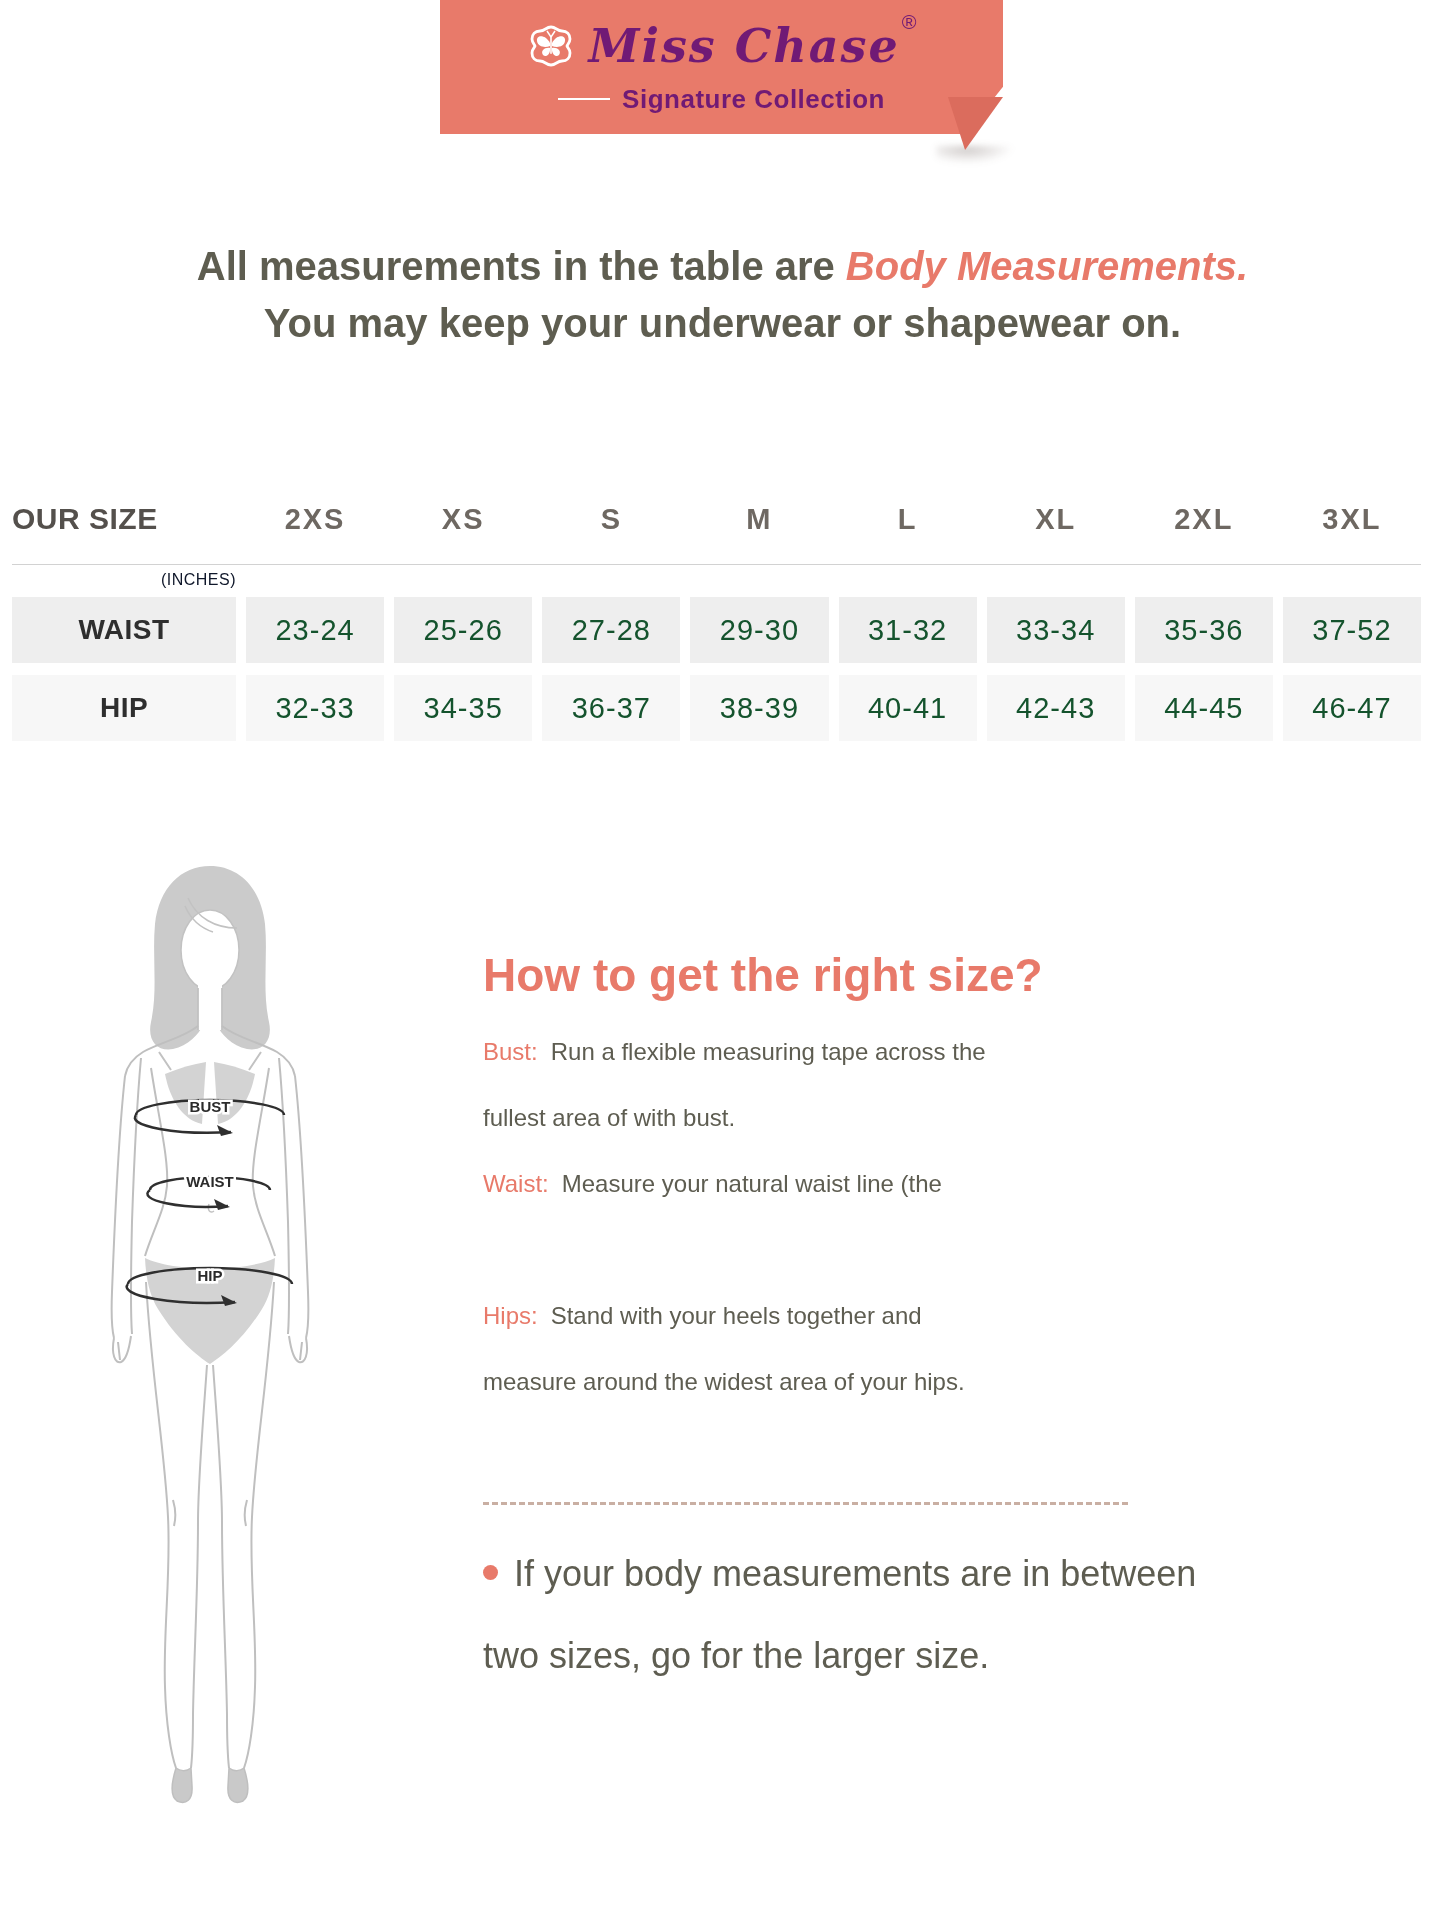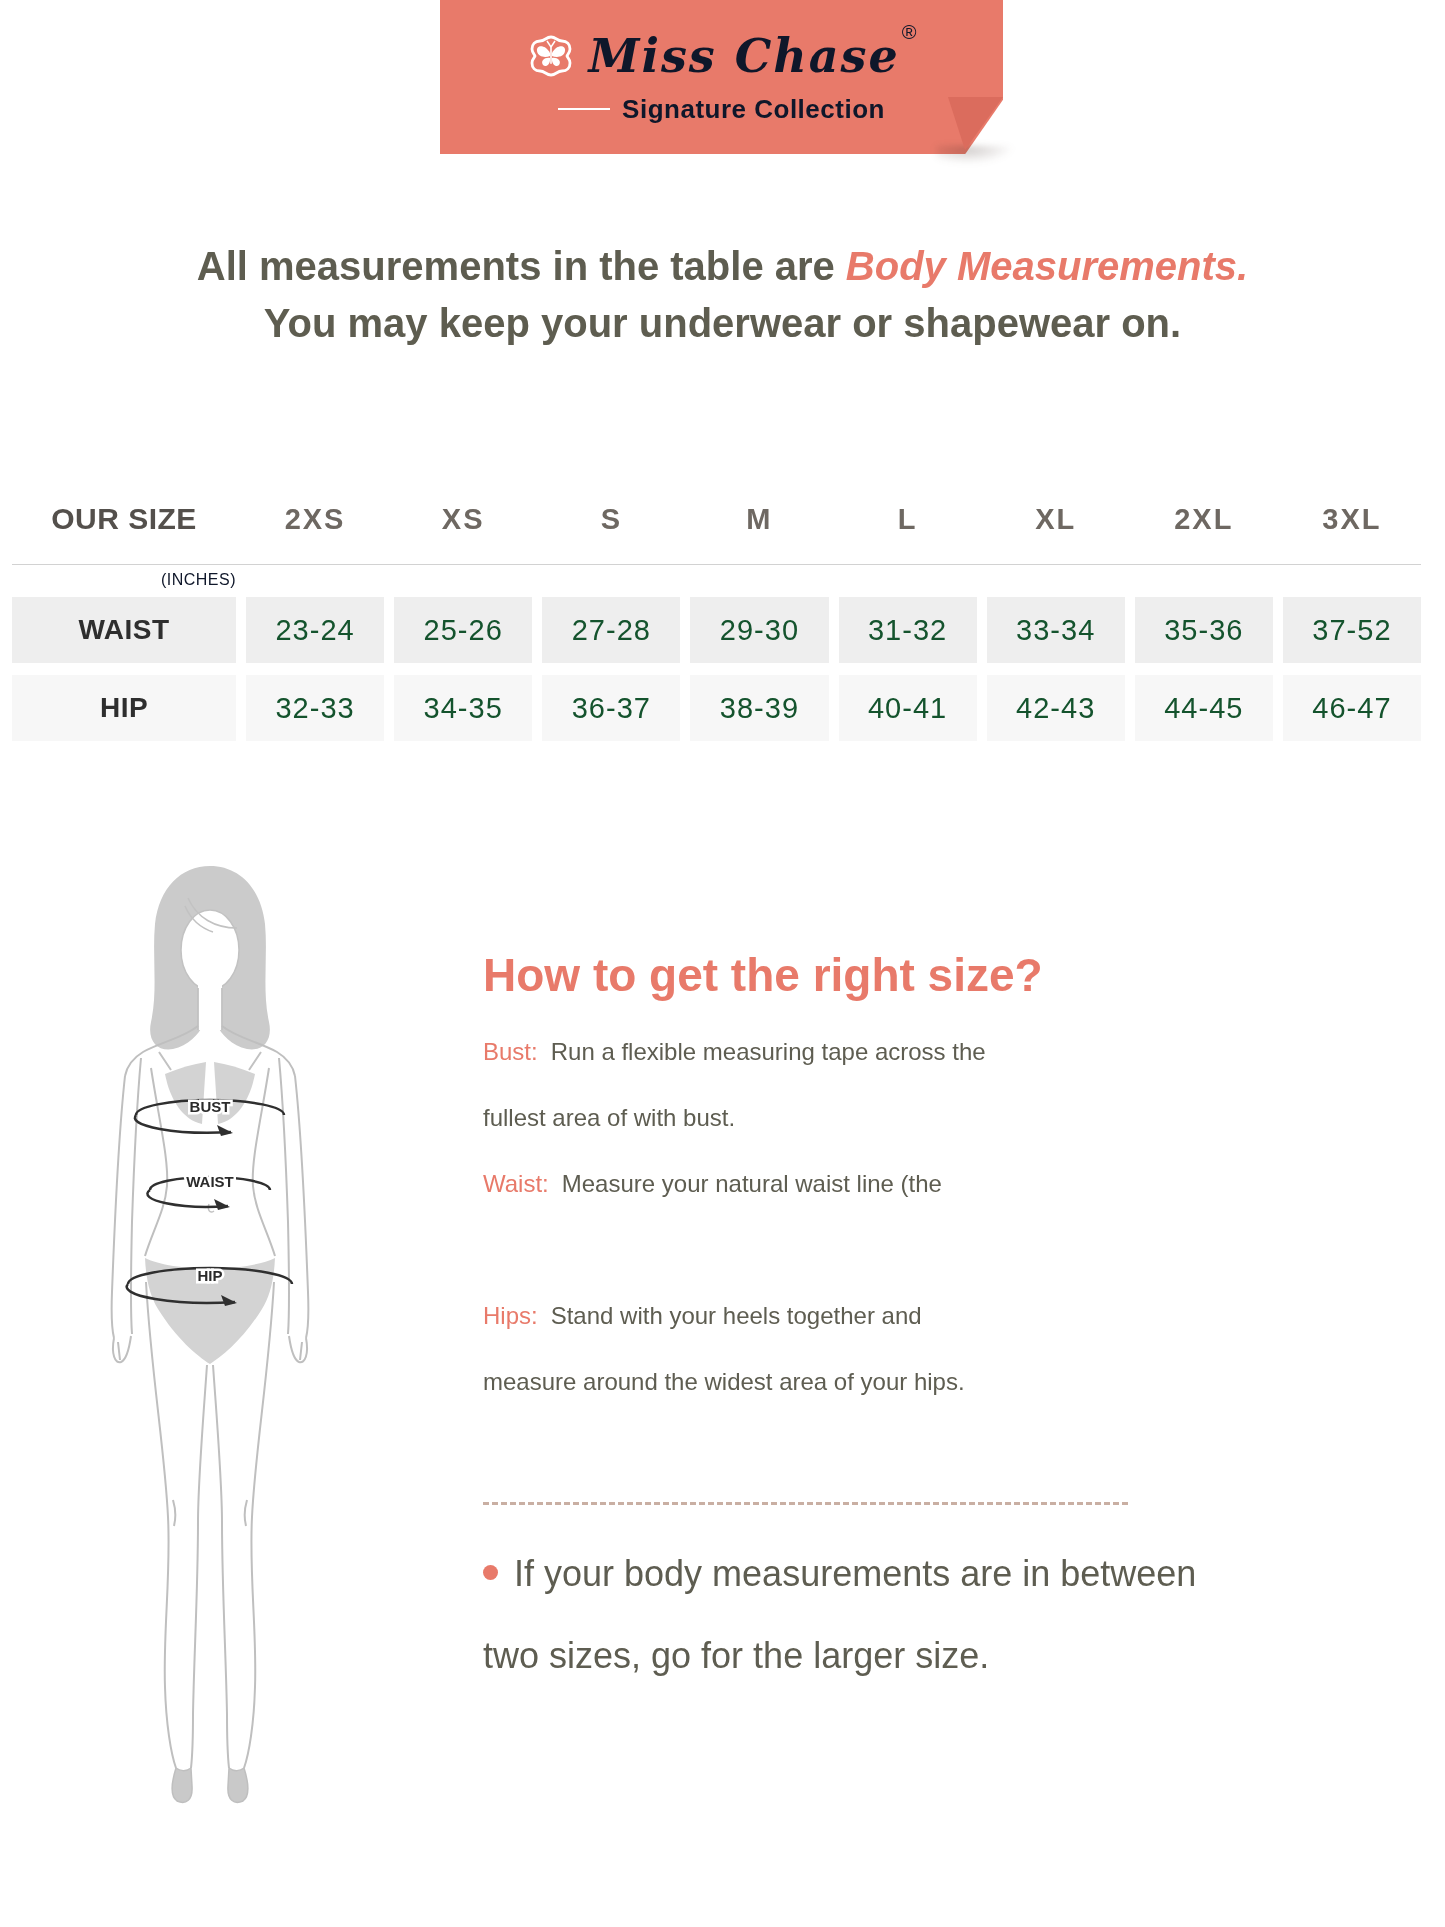--- a/index.html
+++ b/index.html
@@ -2,24 +2,24 @@
 <html><head>
 <meta charset="utf-8">
 <style>
   html,body{margin:0;padding:0;background:#ffffff;}
   .canvas{
     position:relative;width:1445px;height:1927px;background:#ffffff;overflow:hidden;
     font-family:"Liberation Sans", sans-serif;
   }
   
   .banner{
-    position:absolute;left:440px;top:0;width:563px;height:154px;background:#E87A6A;
+    position:absolute;left:440px;top:0;width:563px;height:134px;background:#E87A6A;
     clip-path:polygon(0 0,100% 0,100% 64.7%,93.3% 100%,0 100%);
     display:flex;flex-direction:column;align-items:center;justify-content:center;
-    color:#0f172a;
+    color:#701a75;
   }
   .banner-fold{
     position:absolute;left:948px;top:97px;width:55px;height:53px;background:#DB6C5D;
     clip-path:polygon(0 0,100% 0,31% 100%);
   }
   .banner-fold-shadow{
     position:absolute;left:936px;top:146px;width:78px;height:18px;
     background:radial-gradient(ellipse at 40% 10%,rgba(60,40,35,.25),transparent 70%);
     filter:blur(3px);
   }
@@ -35,21 +35,21 @@
   
   .intro{
     position:absolute;left:0;top:238px;width:1445px;text-align:center;
     color:#5E5D50;font-size:40px;font-weight:600;line-height:57px;
   }
   .intro-em{color:#E87A6A;font-style:italic;margin-left:11px;}
   
   .size-table{position:absolute;left:12px;top:496px;width:1409px;}
   .st-grid{display:grid;grid-template-columns:224px repeat(8,1fr);column-gap:10px;align-items:center;}
   .st-header{height:46px;}
-  .st-corner{font-size:30px;font-weight:700;color:#54504C;text-align:center;letter-spacing:.5px;}
+  .st-corner{font-size:30px;font-weight:700;color:#54504C;letter-spacing:.5px;}
   .st-size{font-size:29px;font-weight:700;color:#6E6862;text-align:center;letter-spacing:2px;}
   .st-line{margin-top:22px;height:0;border-top:1px solid #D2D2D2;}
   .st-unit{width:224px;text-align:right;font-size:16px;color:#0f172a;letter-spacing:.5px;margin-top:6px;}
   .st-row{margin-top:8px;}
   .st-row .cell{height:66px;display:flex;align-items:center;justify-content:center;}
   .row-waist .cell{background:#EEEEEE;}
   .row-hip{margin-top:12px;}
   .row-hip .cell{background:#F7F7F7;}
   .cell-label{font-size:28px;font-weight:700;color:#2E2E2E;letter-spacing:.5px;}
   .cell-val{font-size:29px;color:#14532d;letter-spacing:1px;}

